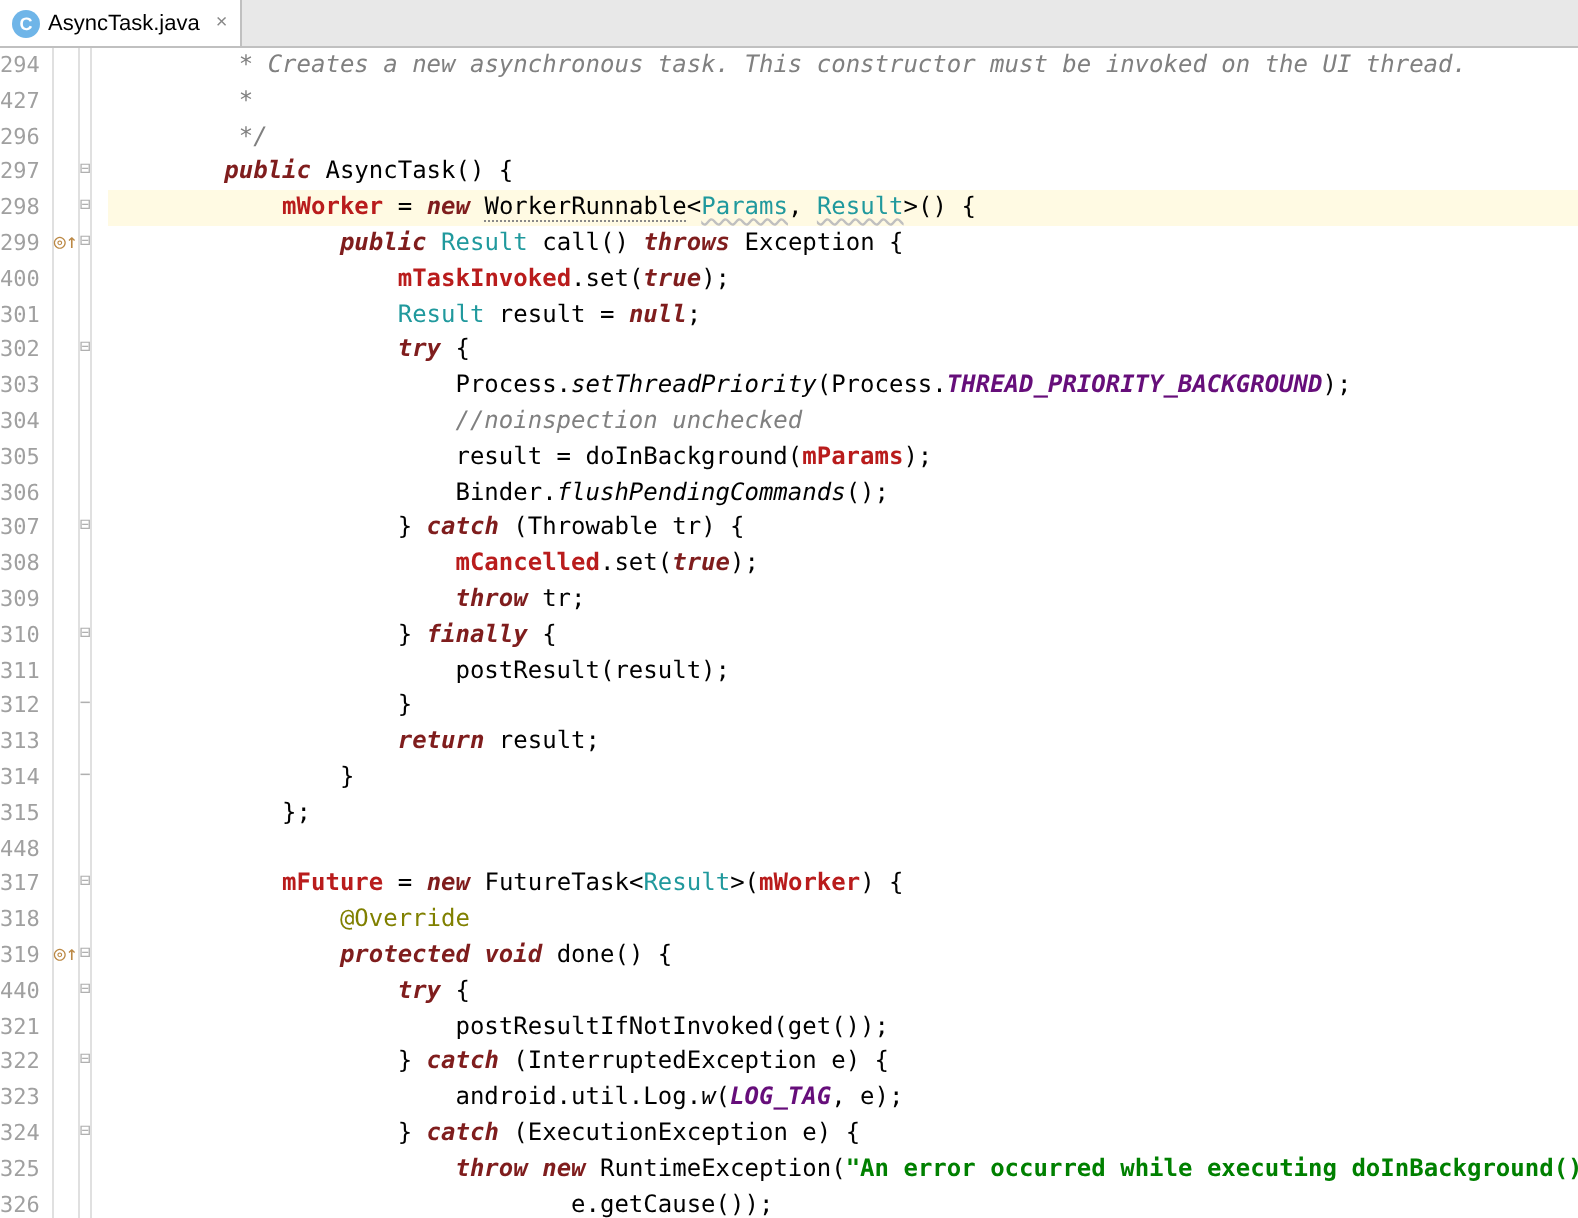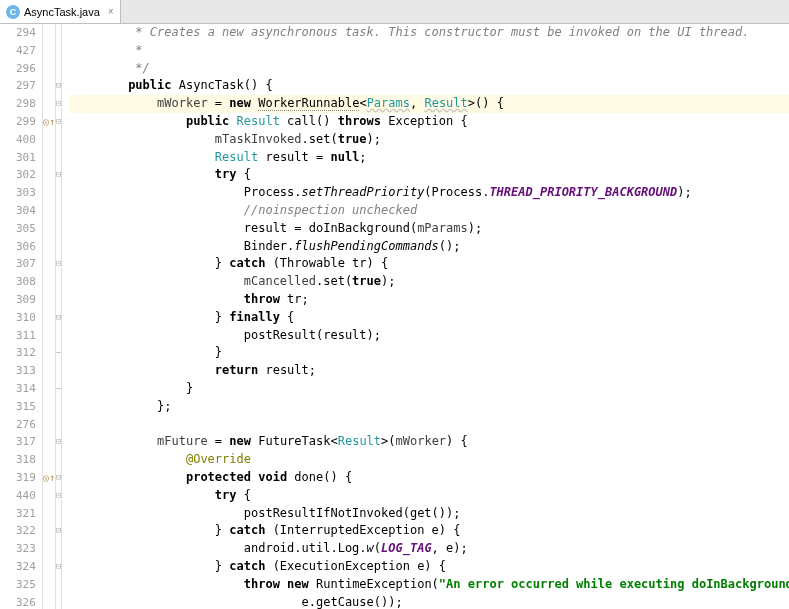--- a/index.html
+++ b/index.html
@@ -55,21 +55,20 @@
   .gutter {
     width: 42px;
     text-align: right;
     color: #a0a0a0;
     padding-right: 6px;
     font-size: 11px;
     line-height: 17.8px;
     user-select: none;
     font-family: "Menlo", "Monaco", monospace;
     border-right: 1px solid #e0e0e0;
-    margin-left: 16px;
   }
   .markers {
     width: 14px;
     border-right: 1px solid #e0e0e0;
     font-size: 11px;
     line-height: 17.8px;
     position: relative;
   }
   .marker-line {
     height: 17.8px;
@@ -95,27 +94,27 @@
     flex: 1;
     font-size: 12px;
     line-height: 17.8px;
     white-space: pre;
     padding-left: 8px;
     font-family: "Menlo", "Monaco", "Consolas", monospace;
   }
   .code-line { height: 17.8px; }
   .hl-line { background: #fffae3; }
   .c-comment { color: #808080; font-style: italic; }
-  .c-kw { color: #000000; font-weight: bold; }
+  .c-kw { color: #7f1d1d; font-weight: bold; font-style: italic; }
   .c-type { color: #20999d; }
   .c-string { color: #008000; font-weight: bold; }
   .c-anno { color: #808000; }
   .c-static { font-style: italic; text-align: center; }
   .c-const { color: #660e7a; font-style: italic; font-weight: bold; }
-  .c-field { color: #404040; font-weight: normal; }
+  .c-field { color: #b91c1c; font-weight: bold; }
   .c-generic { color: #20999d; text-decoration: underline wavy #c0c0c0; }
   .c-underline-dots { border-bottom: 1px dotted #888; }
 </style>
 </head>
 <body>
 
 <div class="tab-bar">
   <div class="tab">
     <span class="tab-icon">C</span>
     <span>AsyncTask.java</span>
@@ -140,21 +139,21 @@
       <div>306</div>
       <div>307</div>
       <div>308</div>
       <div>309</div>
       <div>310</div>
       <div>311</div>
       <div>312</div>
       <div>313</div>
       <div>314</div>
       <div>315</div>
-      <div>276</div>
+      <div>448</div>
       <div>317</div>
       <div>318</div>
       <div>319</div>
       <div>440</div>
       <div>321</div>
       <div>322</div>
       <div>323</div>
       <div>324</div>
       <div>325</div>
       <div>326</div>

